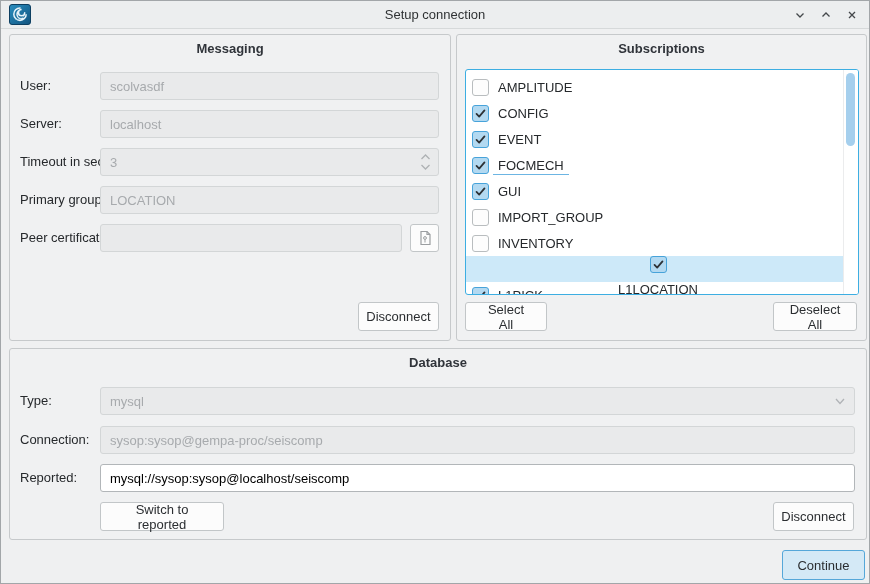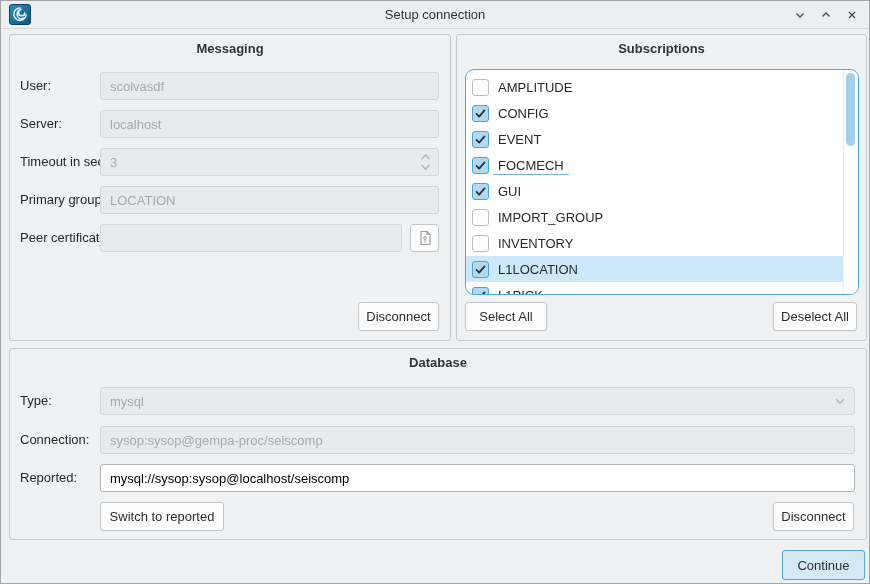--- a/index.html
+++ b/index.html
@@ -23,28 +23,28 @@
   
   .tinput{position:absolute;height:28px;box-sizing:border-box;border-radius:3px;
     padding:0 9px;font:13px "Liberation Sans",sans-serif;outline:none;}
   .tinput:disabled,.tinput.disabled{background:#e9eaeb;border:1px solid #d3d6d7;
     color:#a7aaad;-webkit-text-fill-color:#a7aaad;opacity:1;}
   .tinput.enabled{background:#ffffff;border:1px solid #b2b6b9;color:#000000;}
   .adorn{position:absolute;pointer-events:none;}
   
   .btn{position:absolute;box-sizing:border-box;background:#fcfcfc;border:1px solid #c2c6c8;
     border-radius:3px;font:13px "Liberation Sans",sans-serif;color:#2b2e31;
-    display:flex;align-items:center;justify-content:center;padding:0 6px;cursor:default;}
+    display:flex;align-items:center;justify-content:center;padding:0 14px;cursor:default;}
   .btn.primary{background:#d4e9f6;border-color:#55a7d9;}
   .icon-btn{padding:0;}
   
-  .listbox{position:absolute;background:#ffffff;border:1px solid #3daee2;border-radius:9px;overflow:hidden;}
+  .listbox{position:absolute;background:#ffffff;border:1px solid #3daee2;border-radius:3px;overflow:hidden;}
   .list-rows{position:absolute;left:0;top:4px;right:14px;}
   .list-row{height:26px;display:flex;align-items:center;padding-left:6px;gap:9px;}
-  .list-row.selected{background:#cde9f9;}
+  .list-row.selected{background:#cde9f9;flex-direction:column;}
   .checkbox{width:17px;height:17px;box-sizing:border-box;border-radius:3px;
     background:#fdfdfd;border:1px solid #b9bdbf;flex:0 0 auto;}
   .checkbox.checked{background:#b3d9f1;border:1px solid #47a3da;}
   .checkbox svg{display:block;width:100%;height:100%;}
   .row-label{position:relative;white-space:nowrap;}
   .row-label.focused::after{content:"";position:absolute;left:-5px;right:-5px;bottom:-2px;
     height:1px;background:#6cb5e3;}
   .scroll-track{position:absolute;top:0;right:0;width:14px;height:100%;
     background:#ffffff;border-left:1px solid #ebeced;}
   .scroll-thumb{position:absolute;left:2px;top:3px;width:9px;height:73px;

